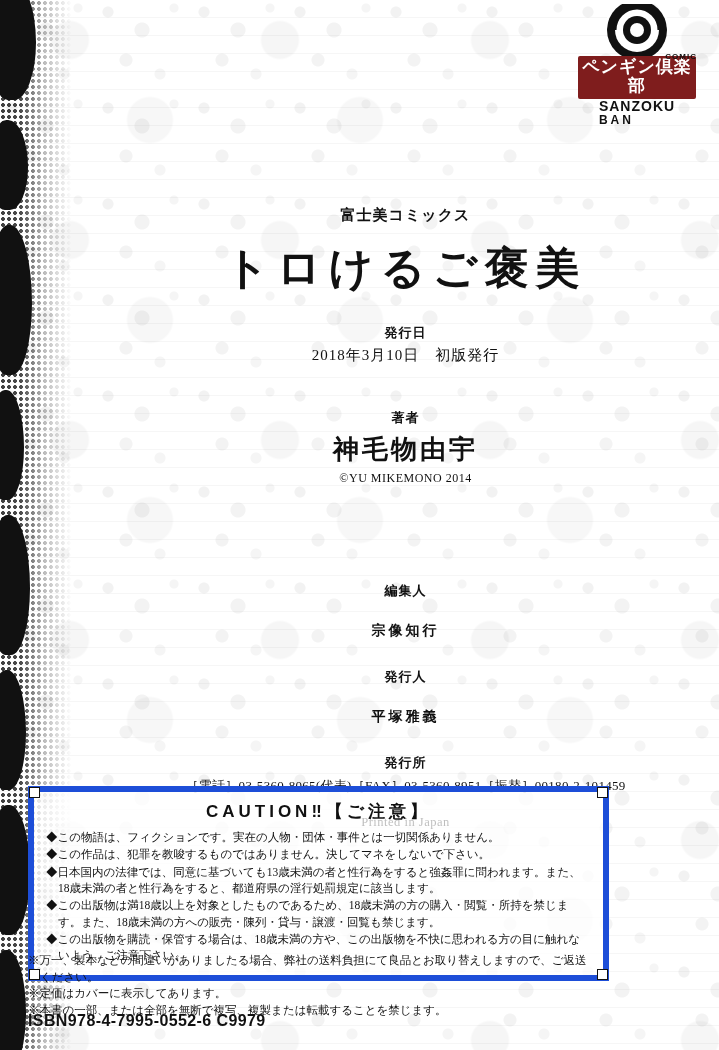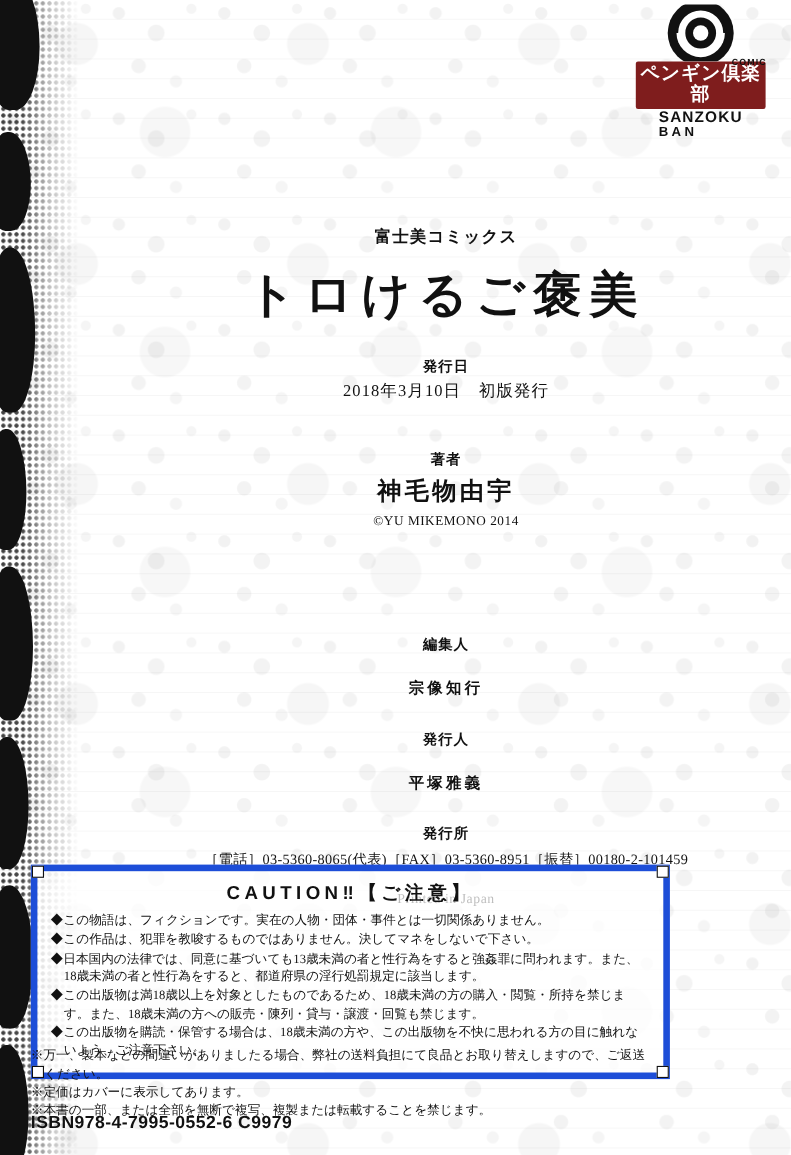--- a/index.html
+++ b/index.html
@@ -99,21 +99,21 @@
     font-size:44px;letter-spacing:7px;
     margin-top:14px;
   }
 
   .blk{ margin-top:26px; }
   .blk .hd{
     font-family:"Liberation Sans", sans-serif;
     font-weight:700;font-size:13px;letter-spacing:1px;
   }
   .blk .v1{ font-size:15px; margin-top:4px; letter-spacing:1px;}
-  .blk .v-big{ font-family:"Liberation Sans", sans-serif; font-weight:700; font-size:22px; margin-top:5px; letter-spacing:3px;}
+  .blk .v-big{ font-family:"Liberation Sans", sans-serif; font-weight:700; font-size:26px; margin-top:5px; letter-spacing:3px;}
   .blk .v-med{ font-family:"Liberation Sans", sans-serif; font-weight:700; font-size:14px; margin-top:22px; letter-spacing:3px;}
   .blk .v-pub{ font-family:"Liberation Sans", sans-serif; font-weight:700; font-size:21px; margin-top:5px; letter-spacing:3px;}
   .copyright{
     font-family:"Liberation Serif", serif;
     font-size:12px;margin-top:4px;letter-spacing:.5px;
   }
   .addr{ font-size:13px; margin-top:5px; letter-spacing:.3px;}
   .tel{ font-size:13px; margin-top:5px; letter-spacing:.3px;}
   .printed{ font-size:12.5px; margin-top:20px; letter-spacing:.5px;}
 

